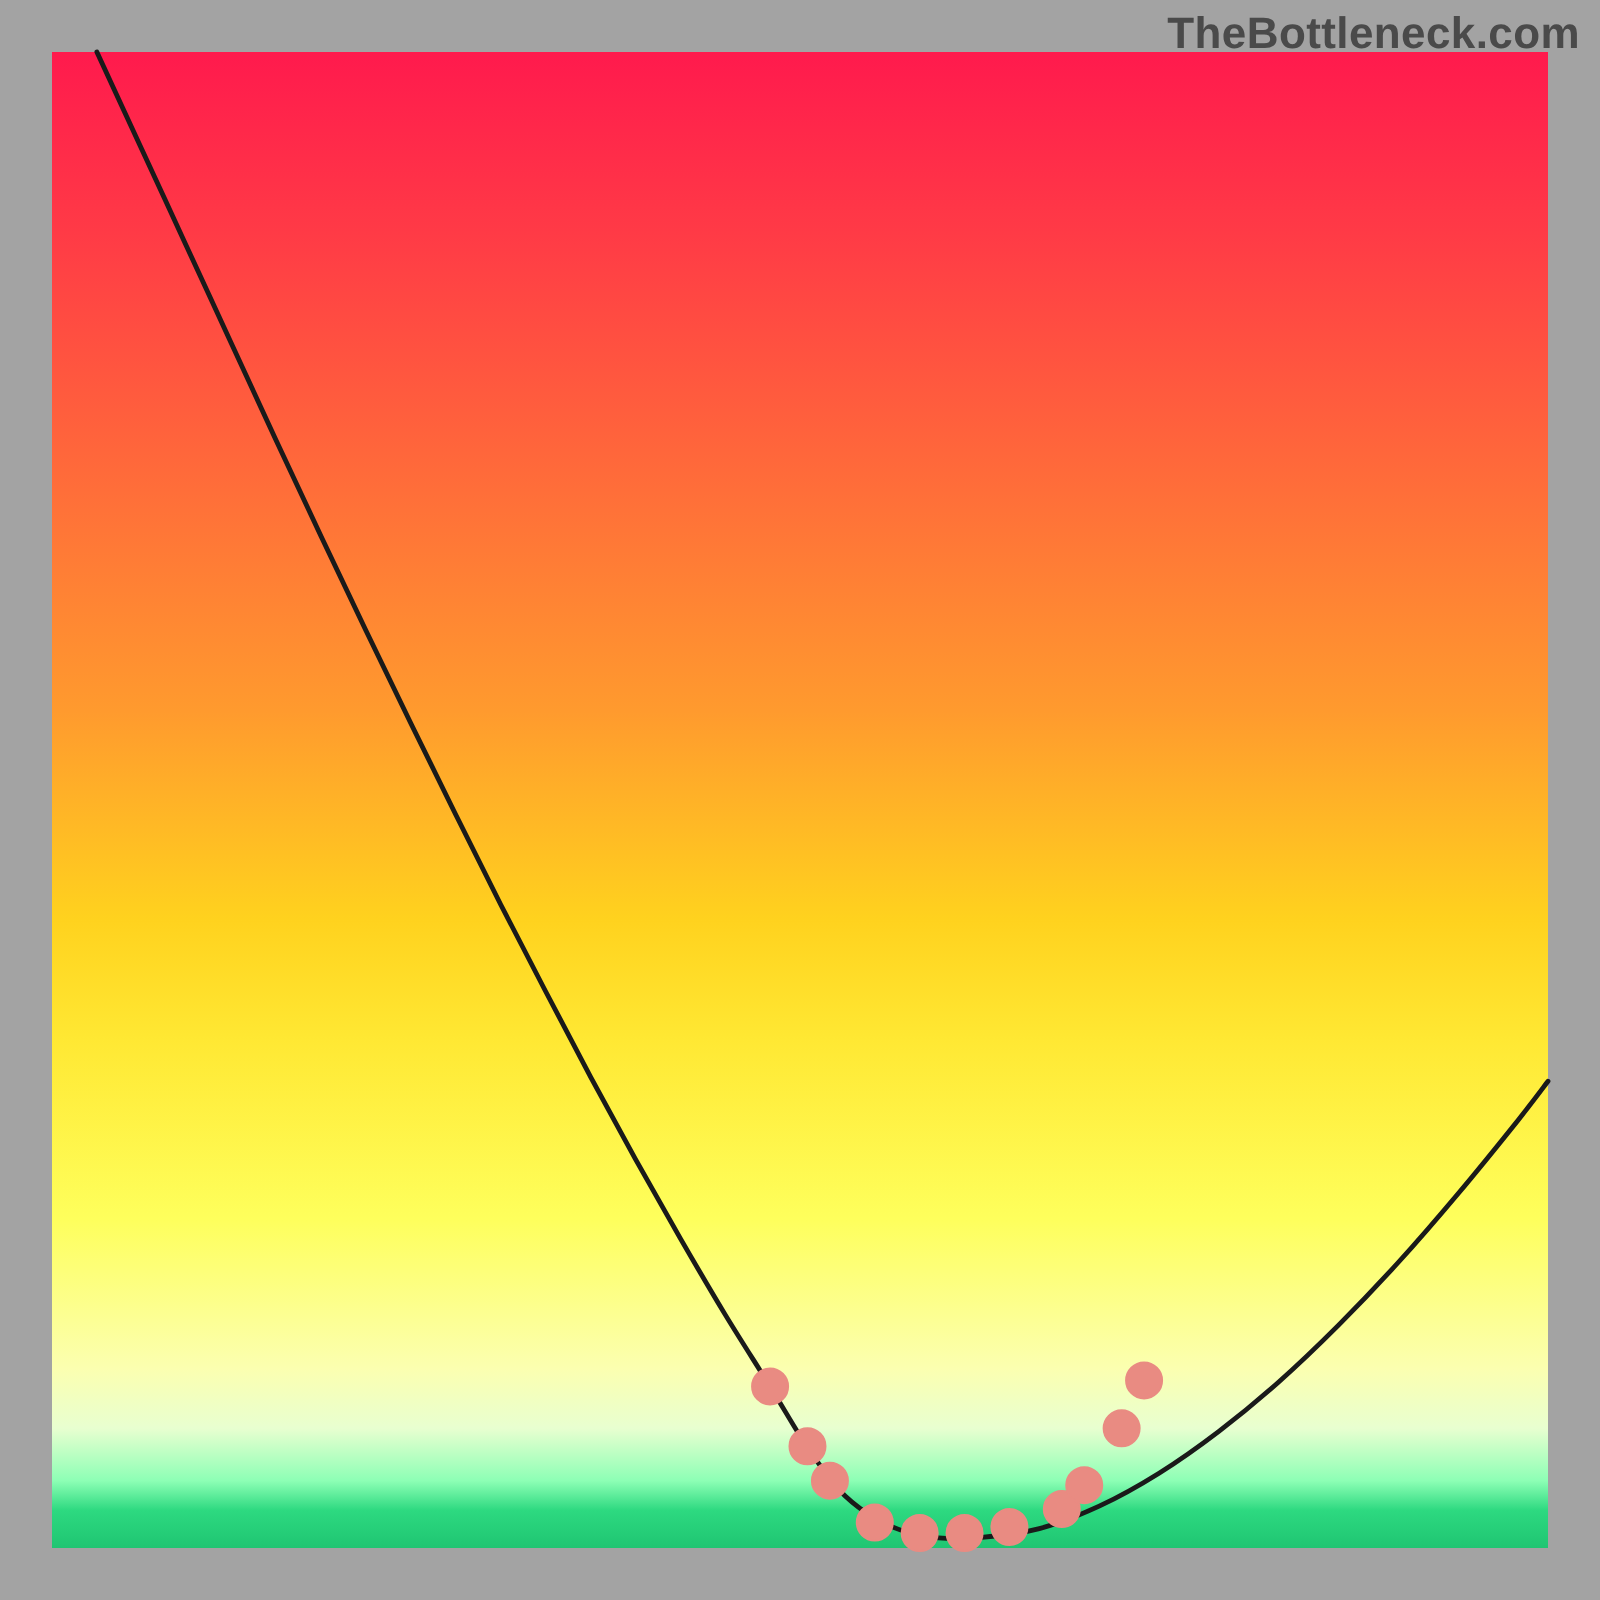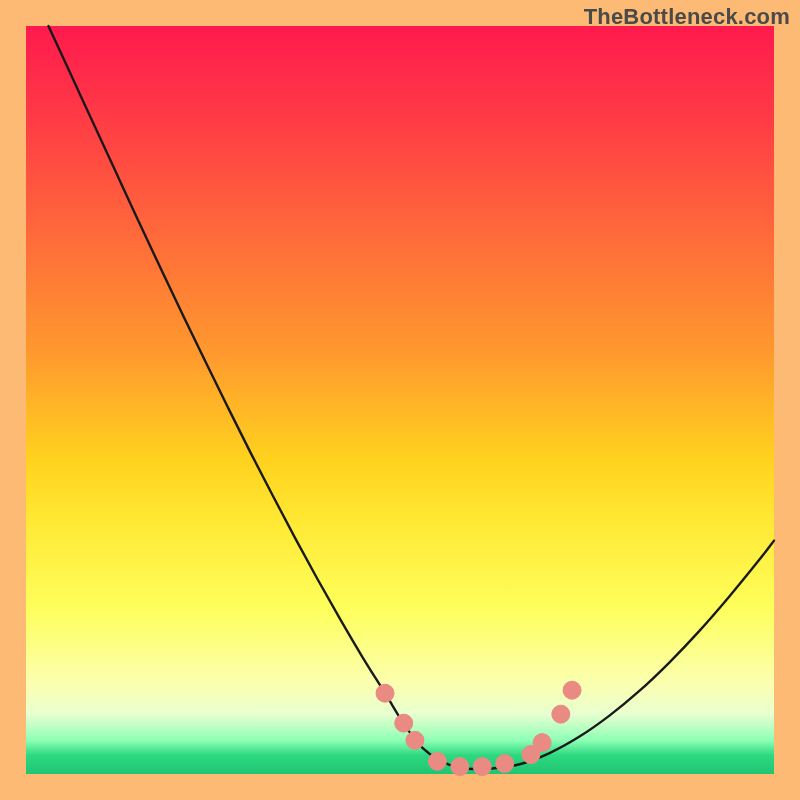--- a/index.html
+++ b/index.html
@@ -10,21 +10,21 @@
     overflow: hidden;
     background: #000;
     font-family: Arial, Helvetica, sans-serif;
   }
   .frame {
     position: absolute;
     left: 0;
     top: 0;
     width: 800px;
     height: 800px;
-    background: #fdba74;
+    background: #a3a3a3;
   }
   .plot-area {
     position: absolute;
     left: 26px;
     top: 26px;
     width: 748px;
     height: 748px;
     background: linear-gradient(
       to bottom,
       #ff1a4d 0%,

